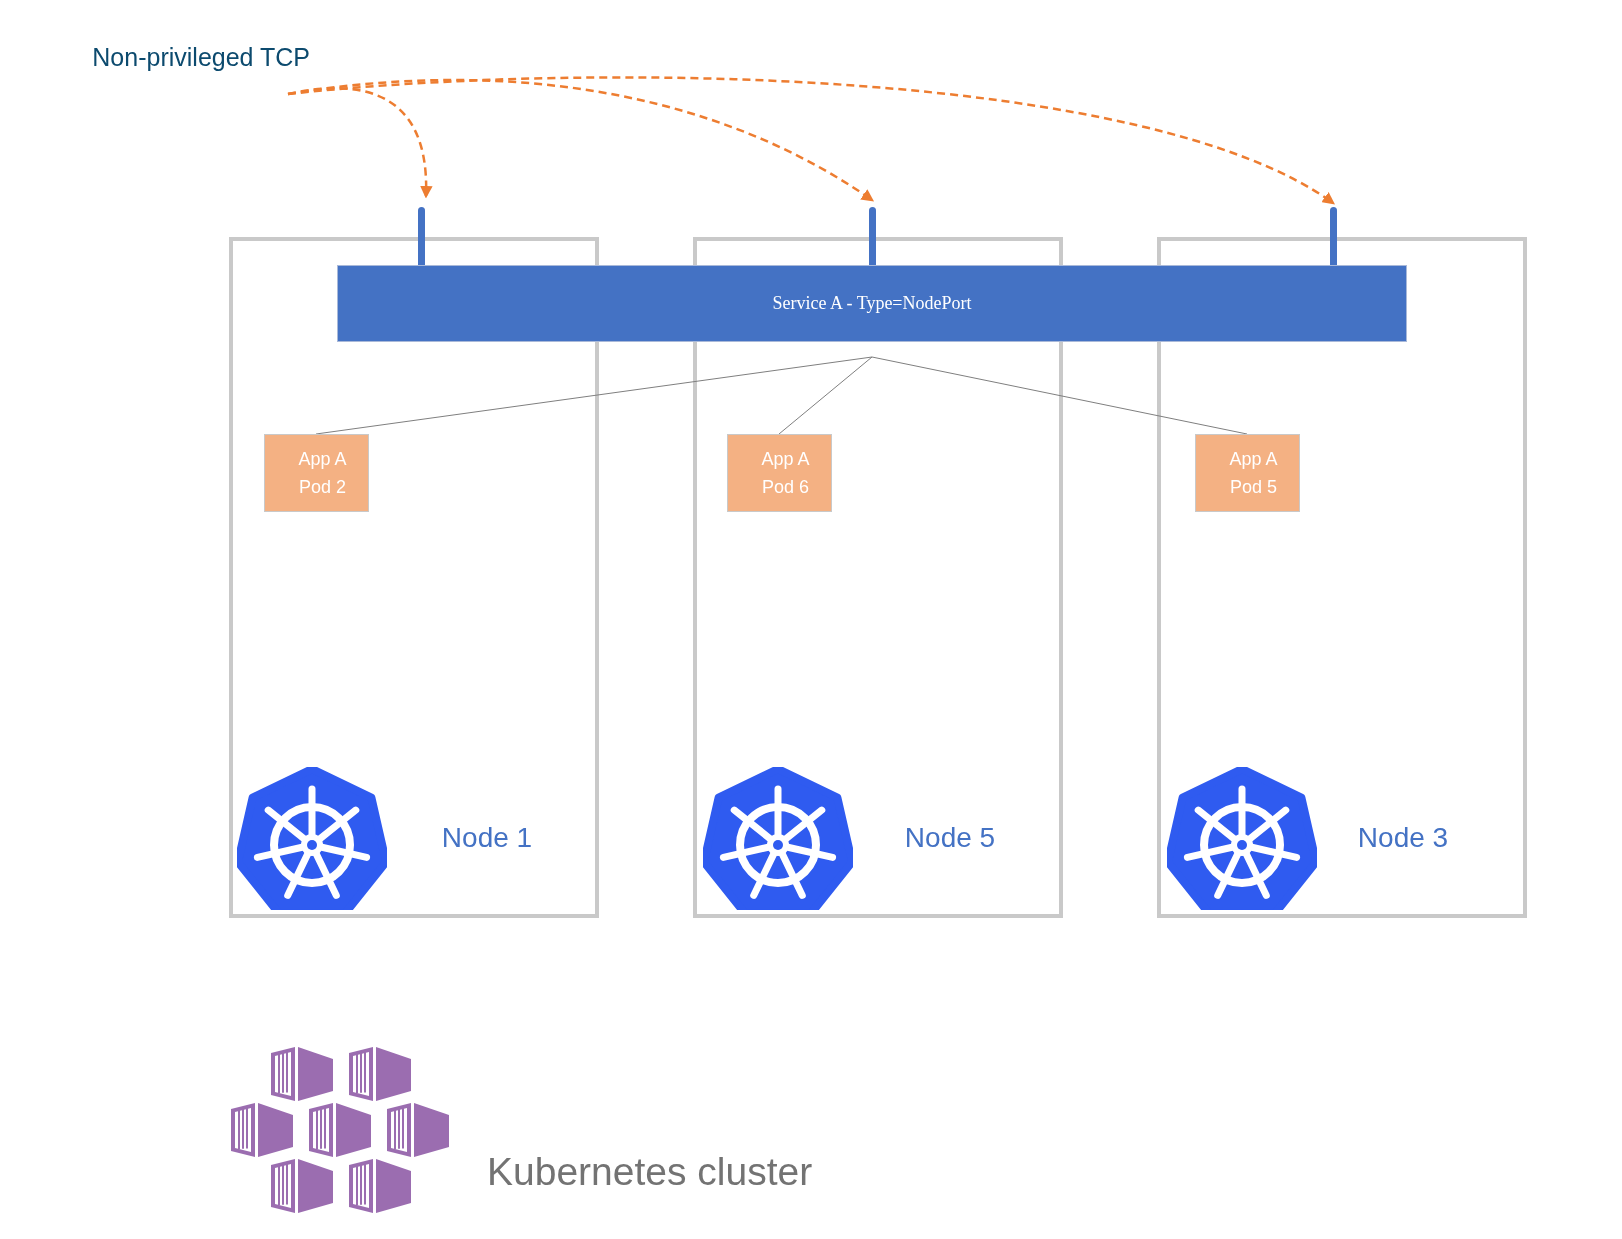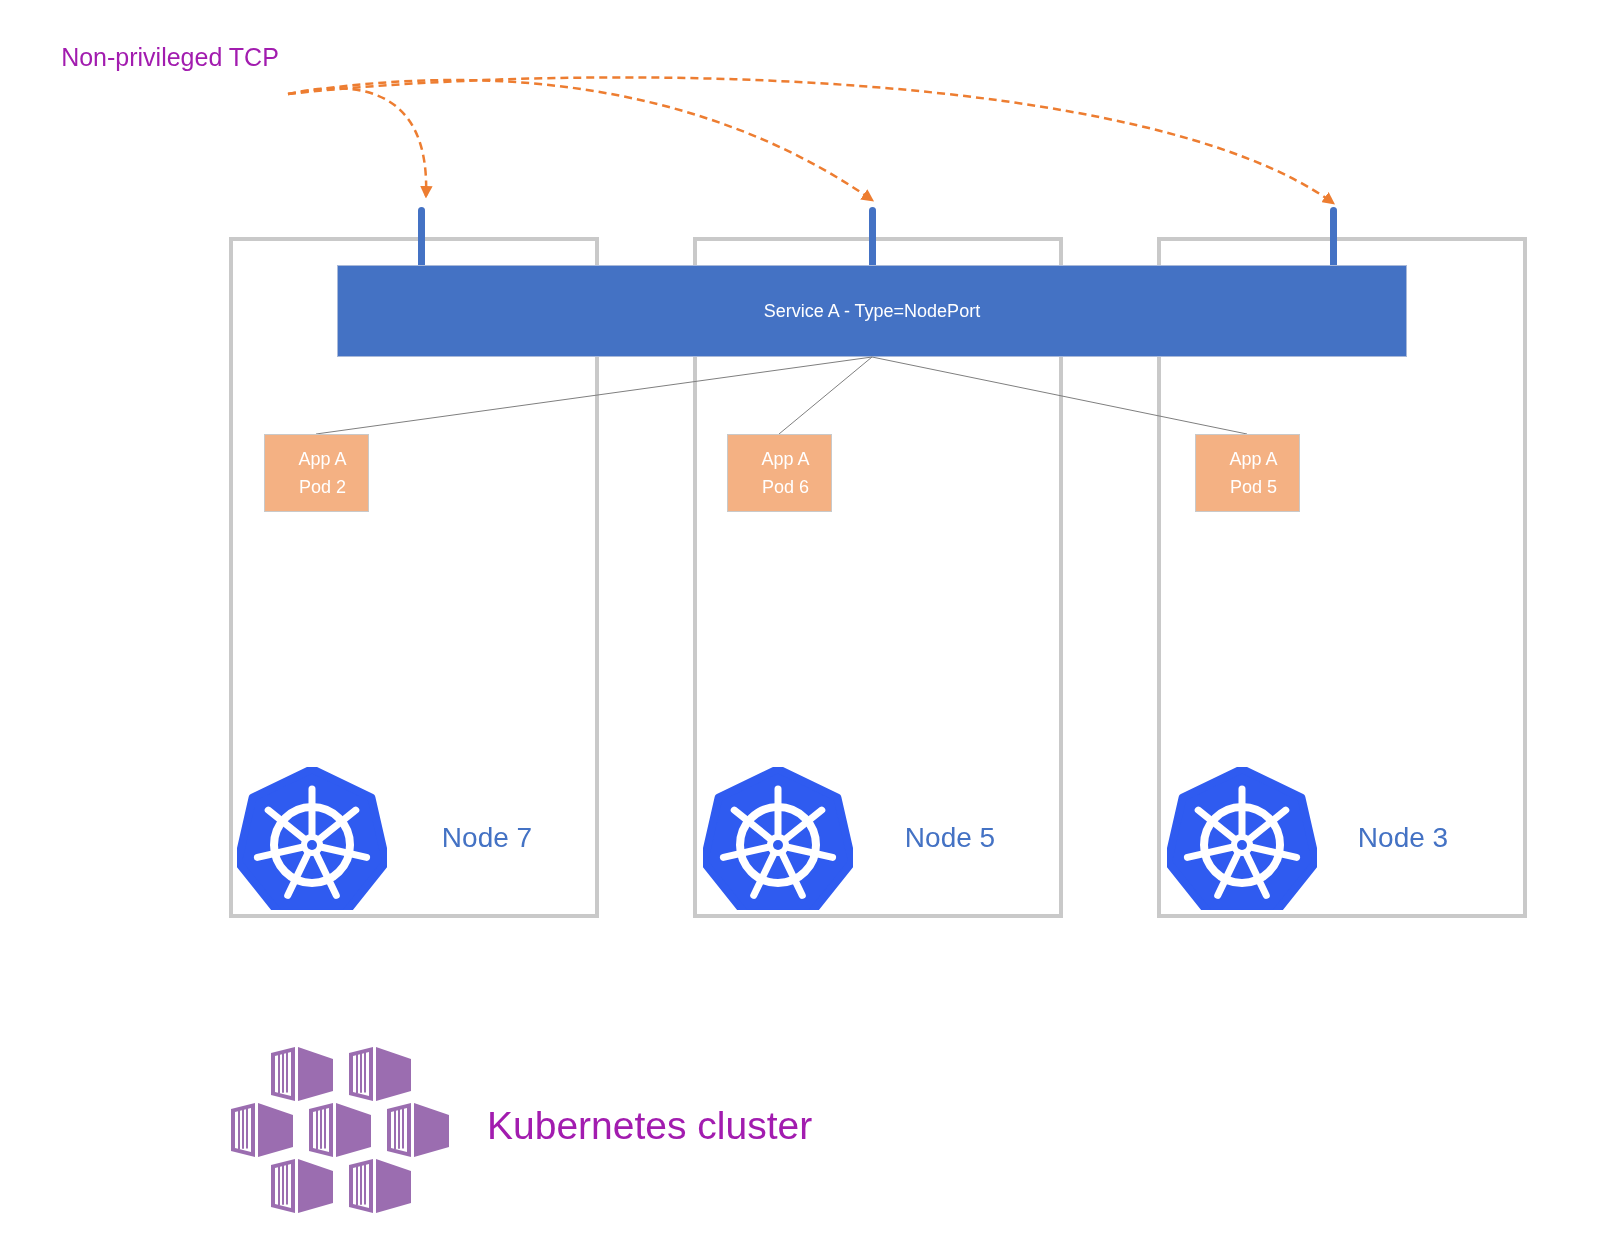--- a/index.html
+++ b/index.html
@@ -1,48 +1,48 @@
 <!DOCTYPE html>
 <html><head>
 <meta charset="utf-8">
 <style>
   html, body { margin: 0; padding: 0; background: #ffffff; }
   body { width: 1622px; height: 1239px; position: relative; overflow: hidden;
          font-family: "Liberation Sans", "DejaVu Sans", sans-serif; }
   #diagram { position: absolute; left: 0; top: 0; width: 1622px; height: 1239px; }
   .callout {
     position: absolute; left: 30px; top: 40px; width: 280px;
-    text-align: center; color: #a21caf; font-size: 25px; line-height: 34px;
+    text-align: right; color: #0c4a6e; font-size: 25px; line-height: 34px;
   }
   .node-box {
     position: absolute; top: 237px; width: 362px; height: 673px;
     border: 4px solid #C9C9C9; background: #ffffff; box-sizing: content-box;
   }
   .service-bar {
-    position: absolute; left: 337px; top: 265px; width: 1070px; height: 92px;
+    position: absolute; left: 337px; top: 265px; width: 1070px; height: 77px;
     background: #4472C4; border: 1px solid #A9B9D9; box-sizing: border-box;
-    color: #ffffff; font-size: 18px; display: flex; align-items: center; justify-content: center;
+    color: #ffffff; font-size: 18px; display: flex; align-items: center; justify-content: center; font-family: Liberation Serif, serif;
   }
   .port {
     position: absolute; top: 207px; width: 7px; height: 60px; background: #4472C4;
     border-radius: 4px 4px 0 0;
   }
   .pod {
     position: absolute; top: 434px; width: 105px; height: 78px;
     background: #F4B183; border: 1px solid #C9C9C9; box-sizing: border-box;
     color: #ffffff; font-size: 18px; line-height: 28px; text-align: center;
     display: flex; flex-direction: column; justify-content: center; padding-left: 12px;
   }
   .node-label {
     position: absolute; top: 822px; width: 160px; text-align: center;
     color: #4472C4; font-size: 28px;
   }
   .cluster-label {
-    position: absolute; left: 487px; top: 1104px;
-    color: #a21caf; font-size: 39px;
+    position: absolute; left: 487px; top: 1150px;
+    color: #737373; font-size: 39px;
   }
   .k8s-logo { position: absolute; top: 767px; width: 150px; height: 143px; overflow: hidden; }
   .aks-logo { position: absolute; left: 229px; top: 1045px; width: 225px; height: 168px; }
   svg.overlay { position: absolute; left: 0; top: 0; pointer-events: none; }
 </style>
 </head>
 <body>
 
 <div id="diagram">
 
@@ -129,21 +129,21 @@
         <line x1="83.77435120963641" y1="80.00268840560683" x2="129.59596308218212" y2="90.4611723015536" stroke="#ffffff" stroke-width="7" stroke-linecap="round"></line>
         <line x1="78.90495365205803" y1="86.10871981112177" x2="99.29748939058325" y2="128.45425660253548" stroke="#ffffff" stroke-width="7" stroke-linecap="round"></line>
         <line x1="71.09504634794197" y1="86.10871981112177" x2="50.70251060941675" y2="128.45425660253548" stroke="#ffffff" stroke-width="7" stroke-linecap="round"></line>
         <line x1="66.22564879036359" y1="80.00268840560683" x2="20.404036917817876" y2="90.46117230155362" stroke="#ffffff" stroke-width="7" stroke-linecap="round"></line>
         <line x1="67.96351665778774" y1="72.3885917832714" x2="31.21743698179033" y2="43.08457109591093" stroke="#ffffff" stroke-width="7" stroke-linecap="round"></line>
         <circle cx="75" cy="78" r="11" fill="#ffffff"></circle>
         <circle cx="75" cy="78" r="5" fill="#2F5BF0"></circle>
       </svg>
   </div>
 
-  <div class="node-label" style="left:407px;">Node 7</div>
+  <div class="node-label" style="left:407px;">Node 1</div>
   <div class="node-label" style="left:870px;">Node 5</div>
   <div class="node-label" style="left:1323px;">Node 3</div>
 
   <div class="aks-logo">
     <svg id="aks-svg" width="225" height="168" viewBox="0 0 225 168">
         <g transform="translate(42,2)">
           <polygon points="0,6 24,0 24,54 0,48" fill="#9B6DB0"></polygon>
           <polygon points="4,9 20,5 20,49 4,45" fill="#ffffff"></polygon>
           <line x1="8" y1="6.4" x2="8" y2="46.2" stroke="#9B6DB0" stroke-width="2"></line>
           <line x1="12" y1="5.6" x2="12" y2="45.8" stroke="#9B6DB0" stroke-width="2"></line>

